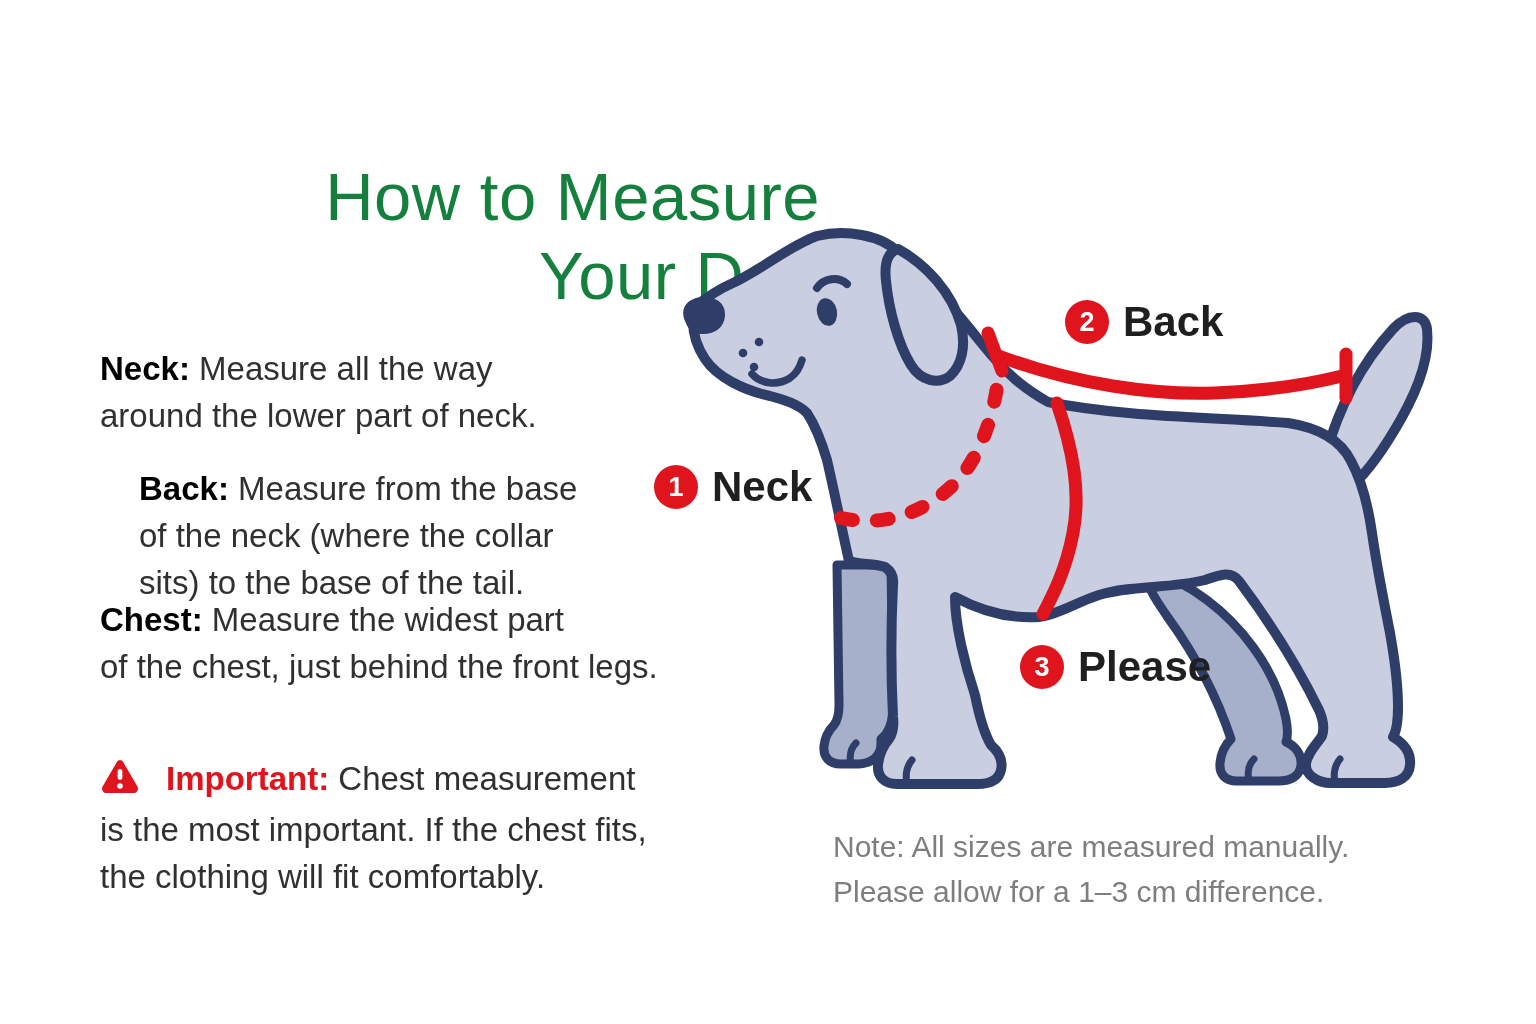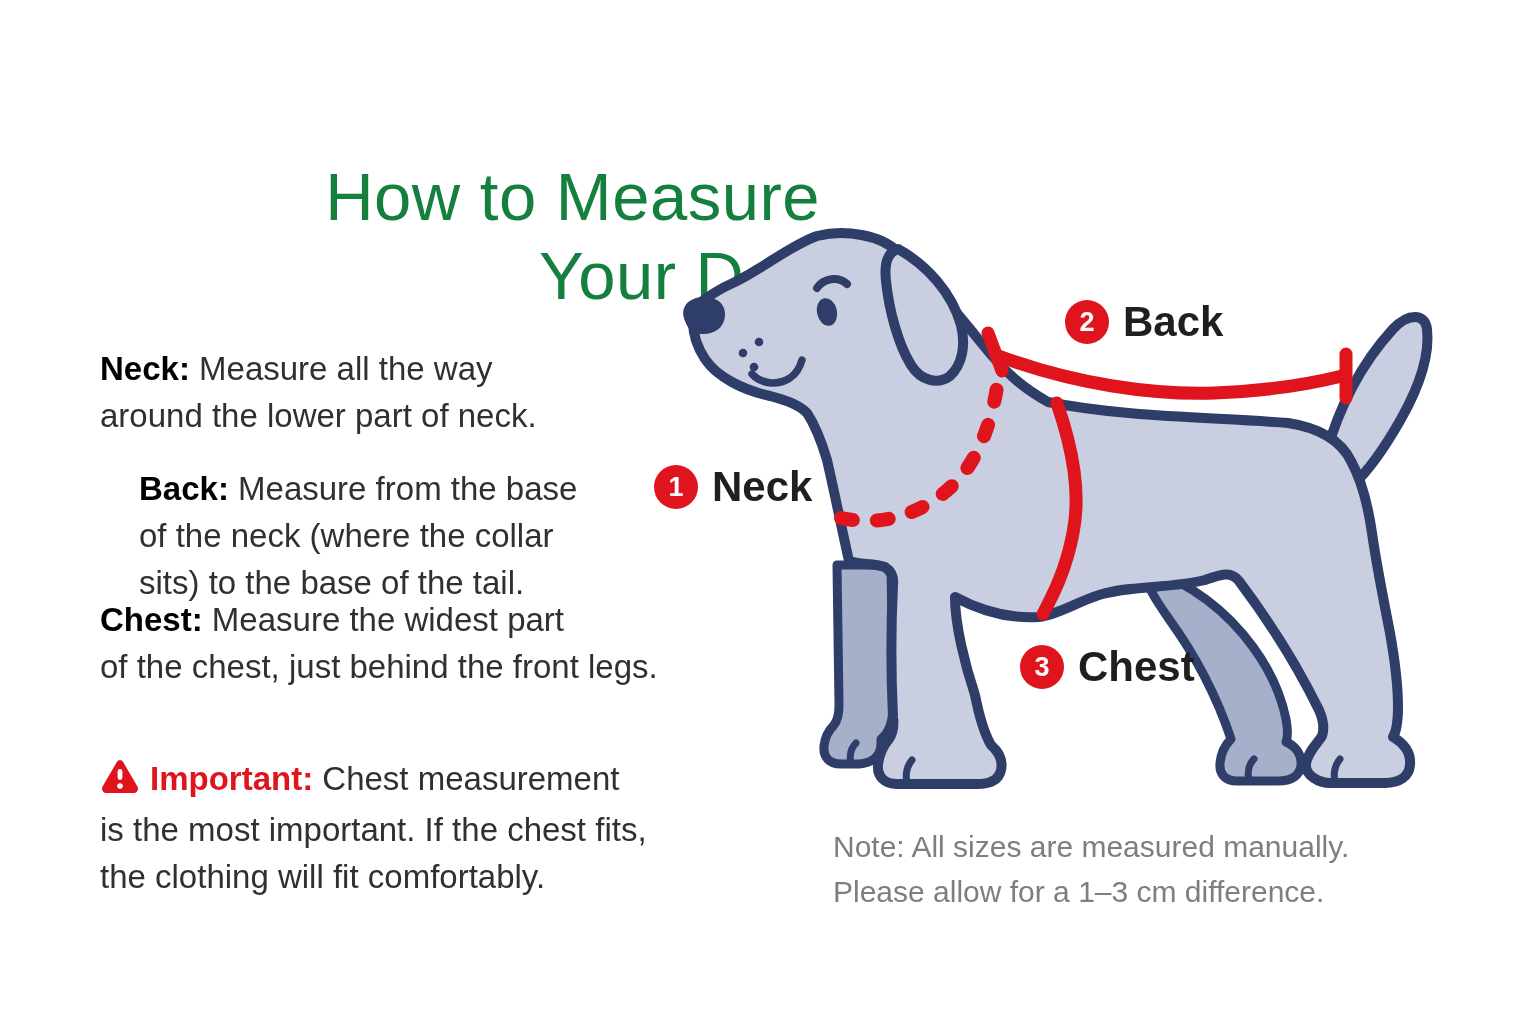--- a/index.html
+++ b/index.html
@@ -11,21 +11,21 @@
   .page-title{
     position:absolute;left:100px;top:112px;width:720px;
     font-size:67px;font-weight:400;line-height:79px;letter-spacing:.5px;color:#15803d;text-align:right;
   }
   .para{position:absolute;left:100px;width:720px;font-size:33px;line-height:47px;color:#303030;}
   .para b{font-weight:700;color:#000000;}
   .para-neck{top:312px;}
   .para-back{top:432px;margin-left:39px;}
   .para-chest{top:563px;}
   .para-important{top:722px;}
-  .red{color:#e0141d;font-weight:700;}
+  .red{color:#e0141d;font-weight:700;margin-left:16px;}
   .warn-icon{display:inline-block;vertical-align:-4px;margin-right:10px;}
   .note{
     position:absolute;left:833px;top:824px;width:640px;
     font-size:30px;line-height:45px;color:#7e7e7e;
   }
   .marker{position:absolute;display:flex;align-items:center;gap:14px;}
   .marker-badge{
     width:44px;height:44px;border-radius:50%;background:#e0141d;color:#ffffff;
     display:flex;align-items:center;justify-content:center;
     font-size:27px;font-weight:700;flex:0 0 auto;
@@ -140,19 +140,19 @@
   <div class="marker marker-neck">
     <span class="marker-badge">1</span>
     <span class="marker-label">Neck</span>
   </div>
   <div class="marker marker-back">
     <span class="marker-badge">2</span>
     <span class="marker-label">Back</span>
   </div>
   <div class="marker marker-chest">
     <span class="marker-badge">3</span>
-    <span class="marker-label">Chest</span>
+    <span class="marker-label">Please</span>
   </div>
 
   <div class="note pre">Note: All sizes are measured manually.
 Please allow for a 1–3 cm difference.</div>
 
 </div>
 
 </body></html>

